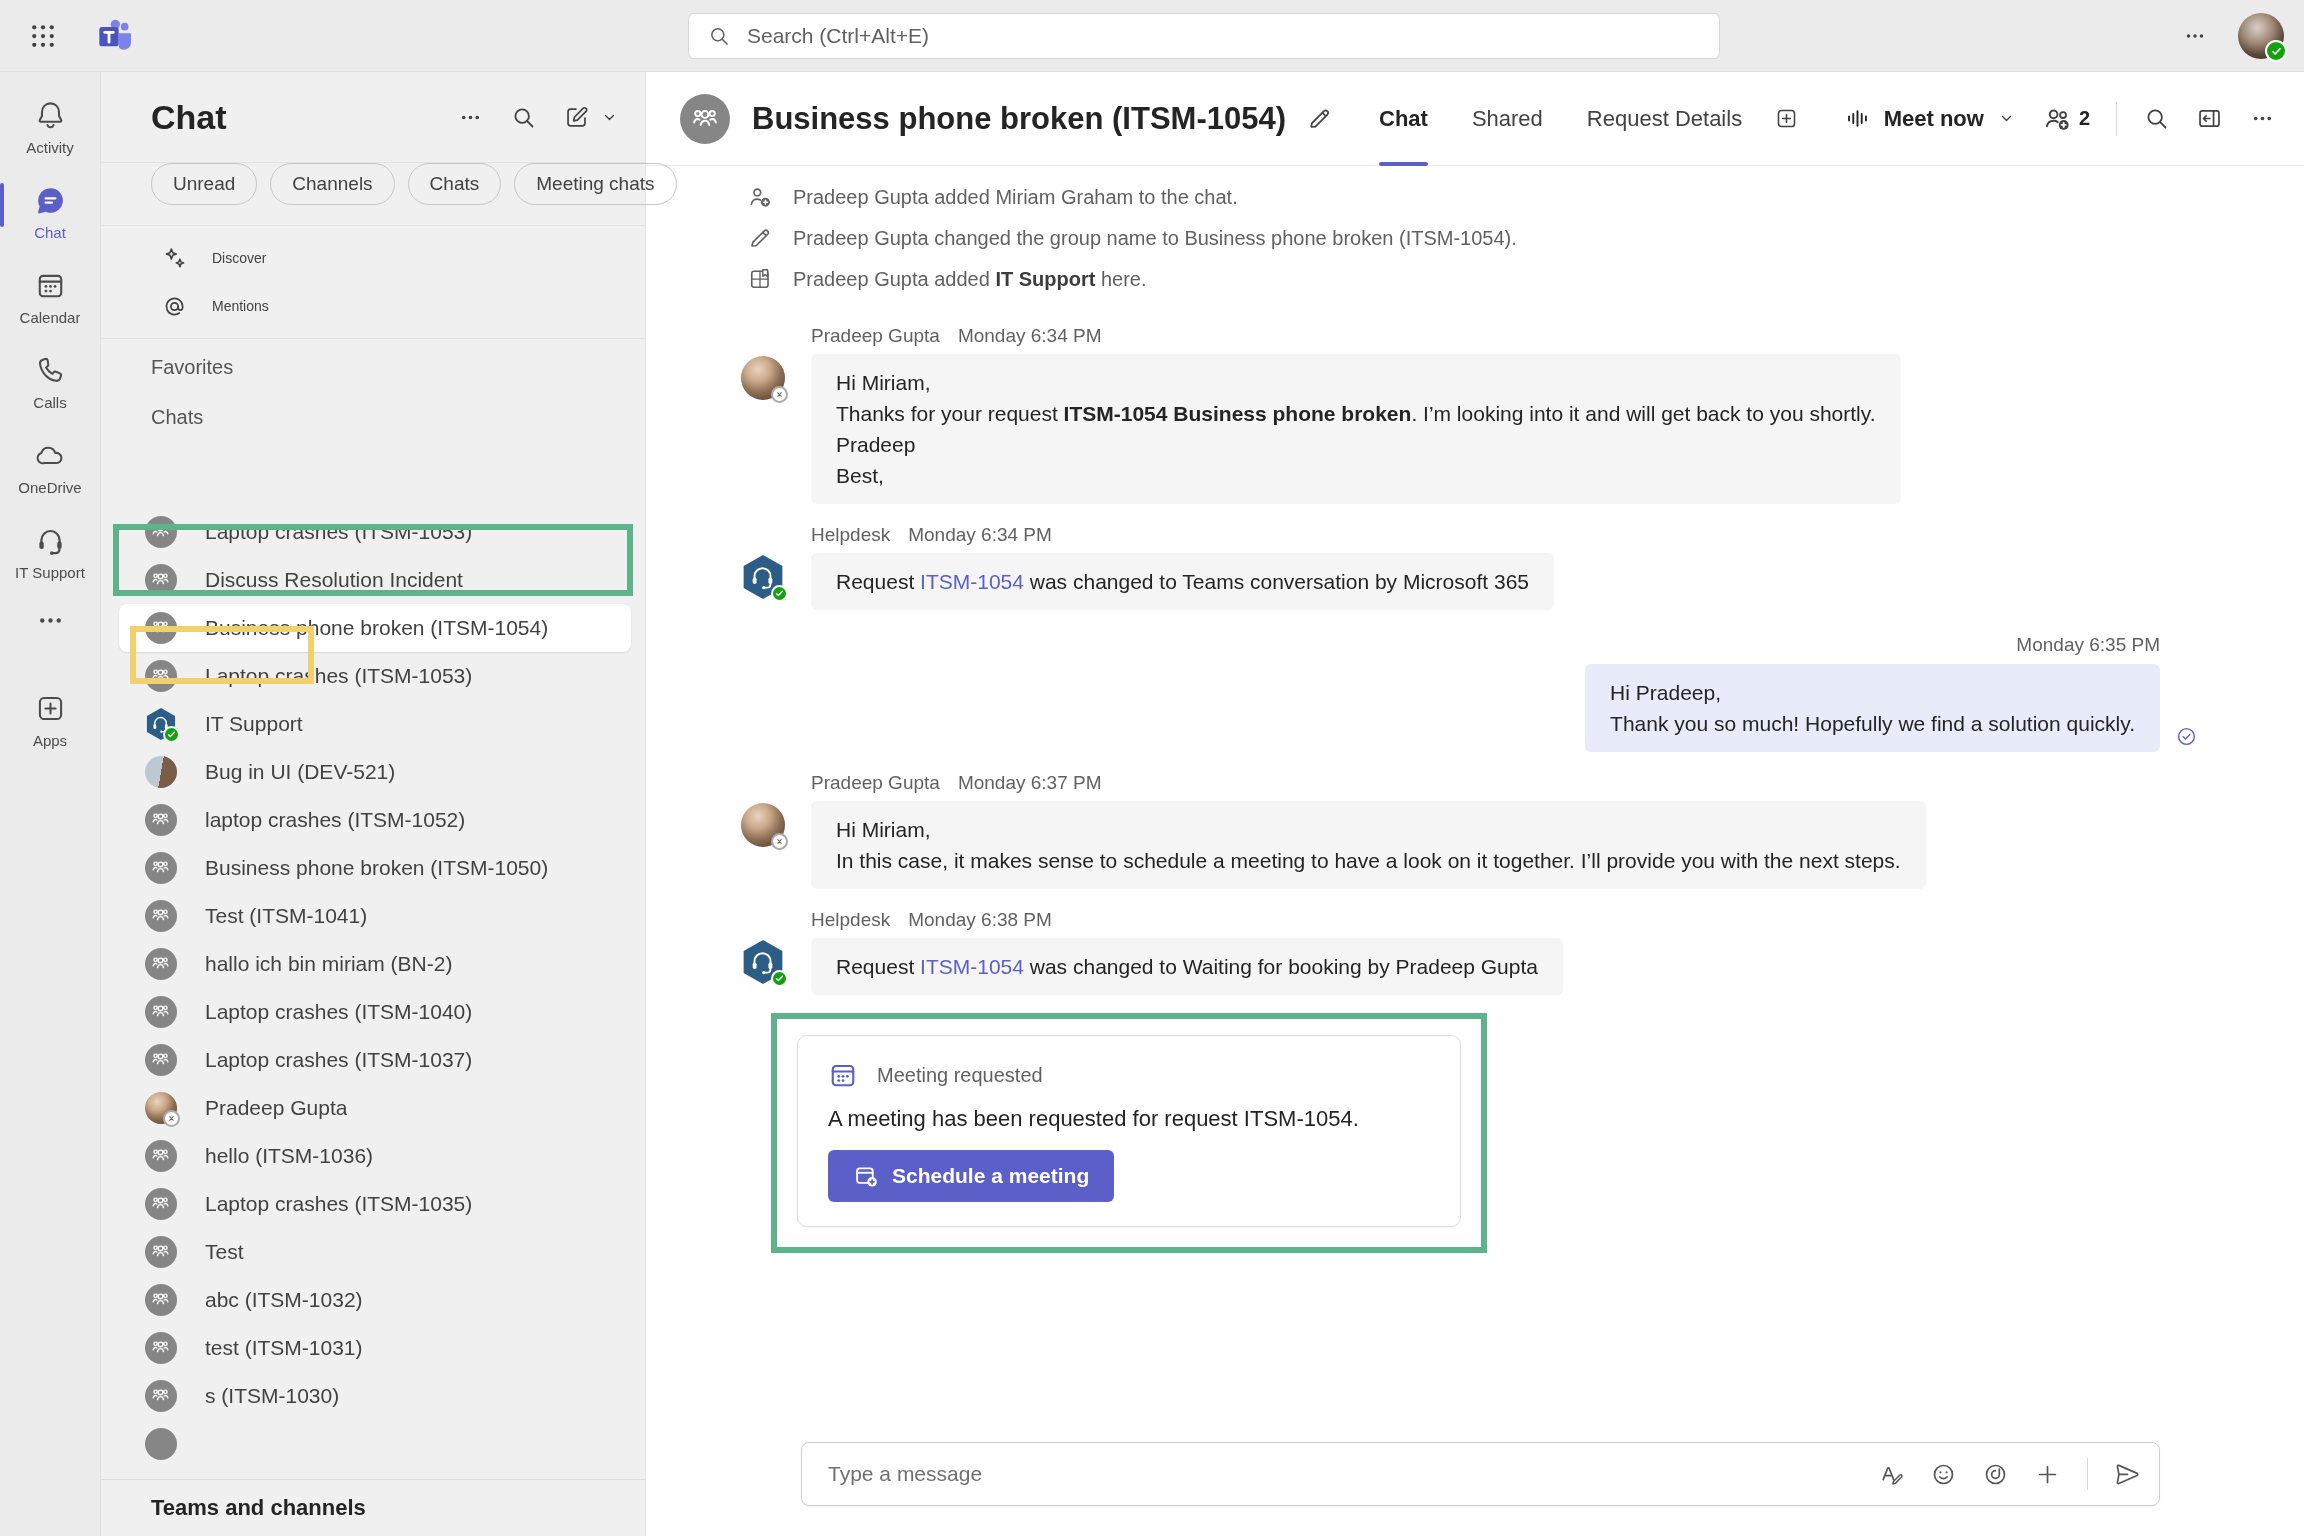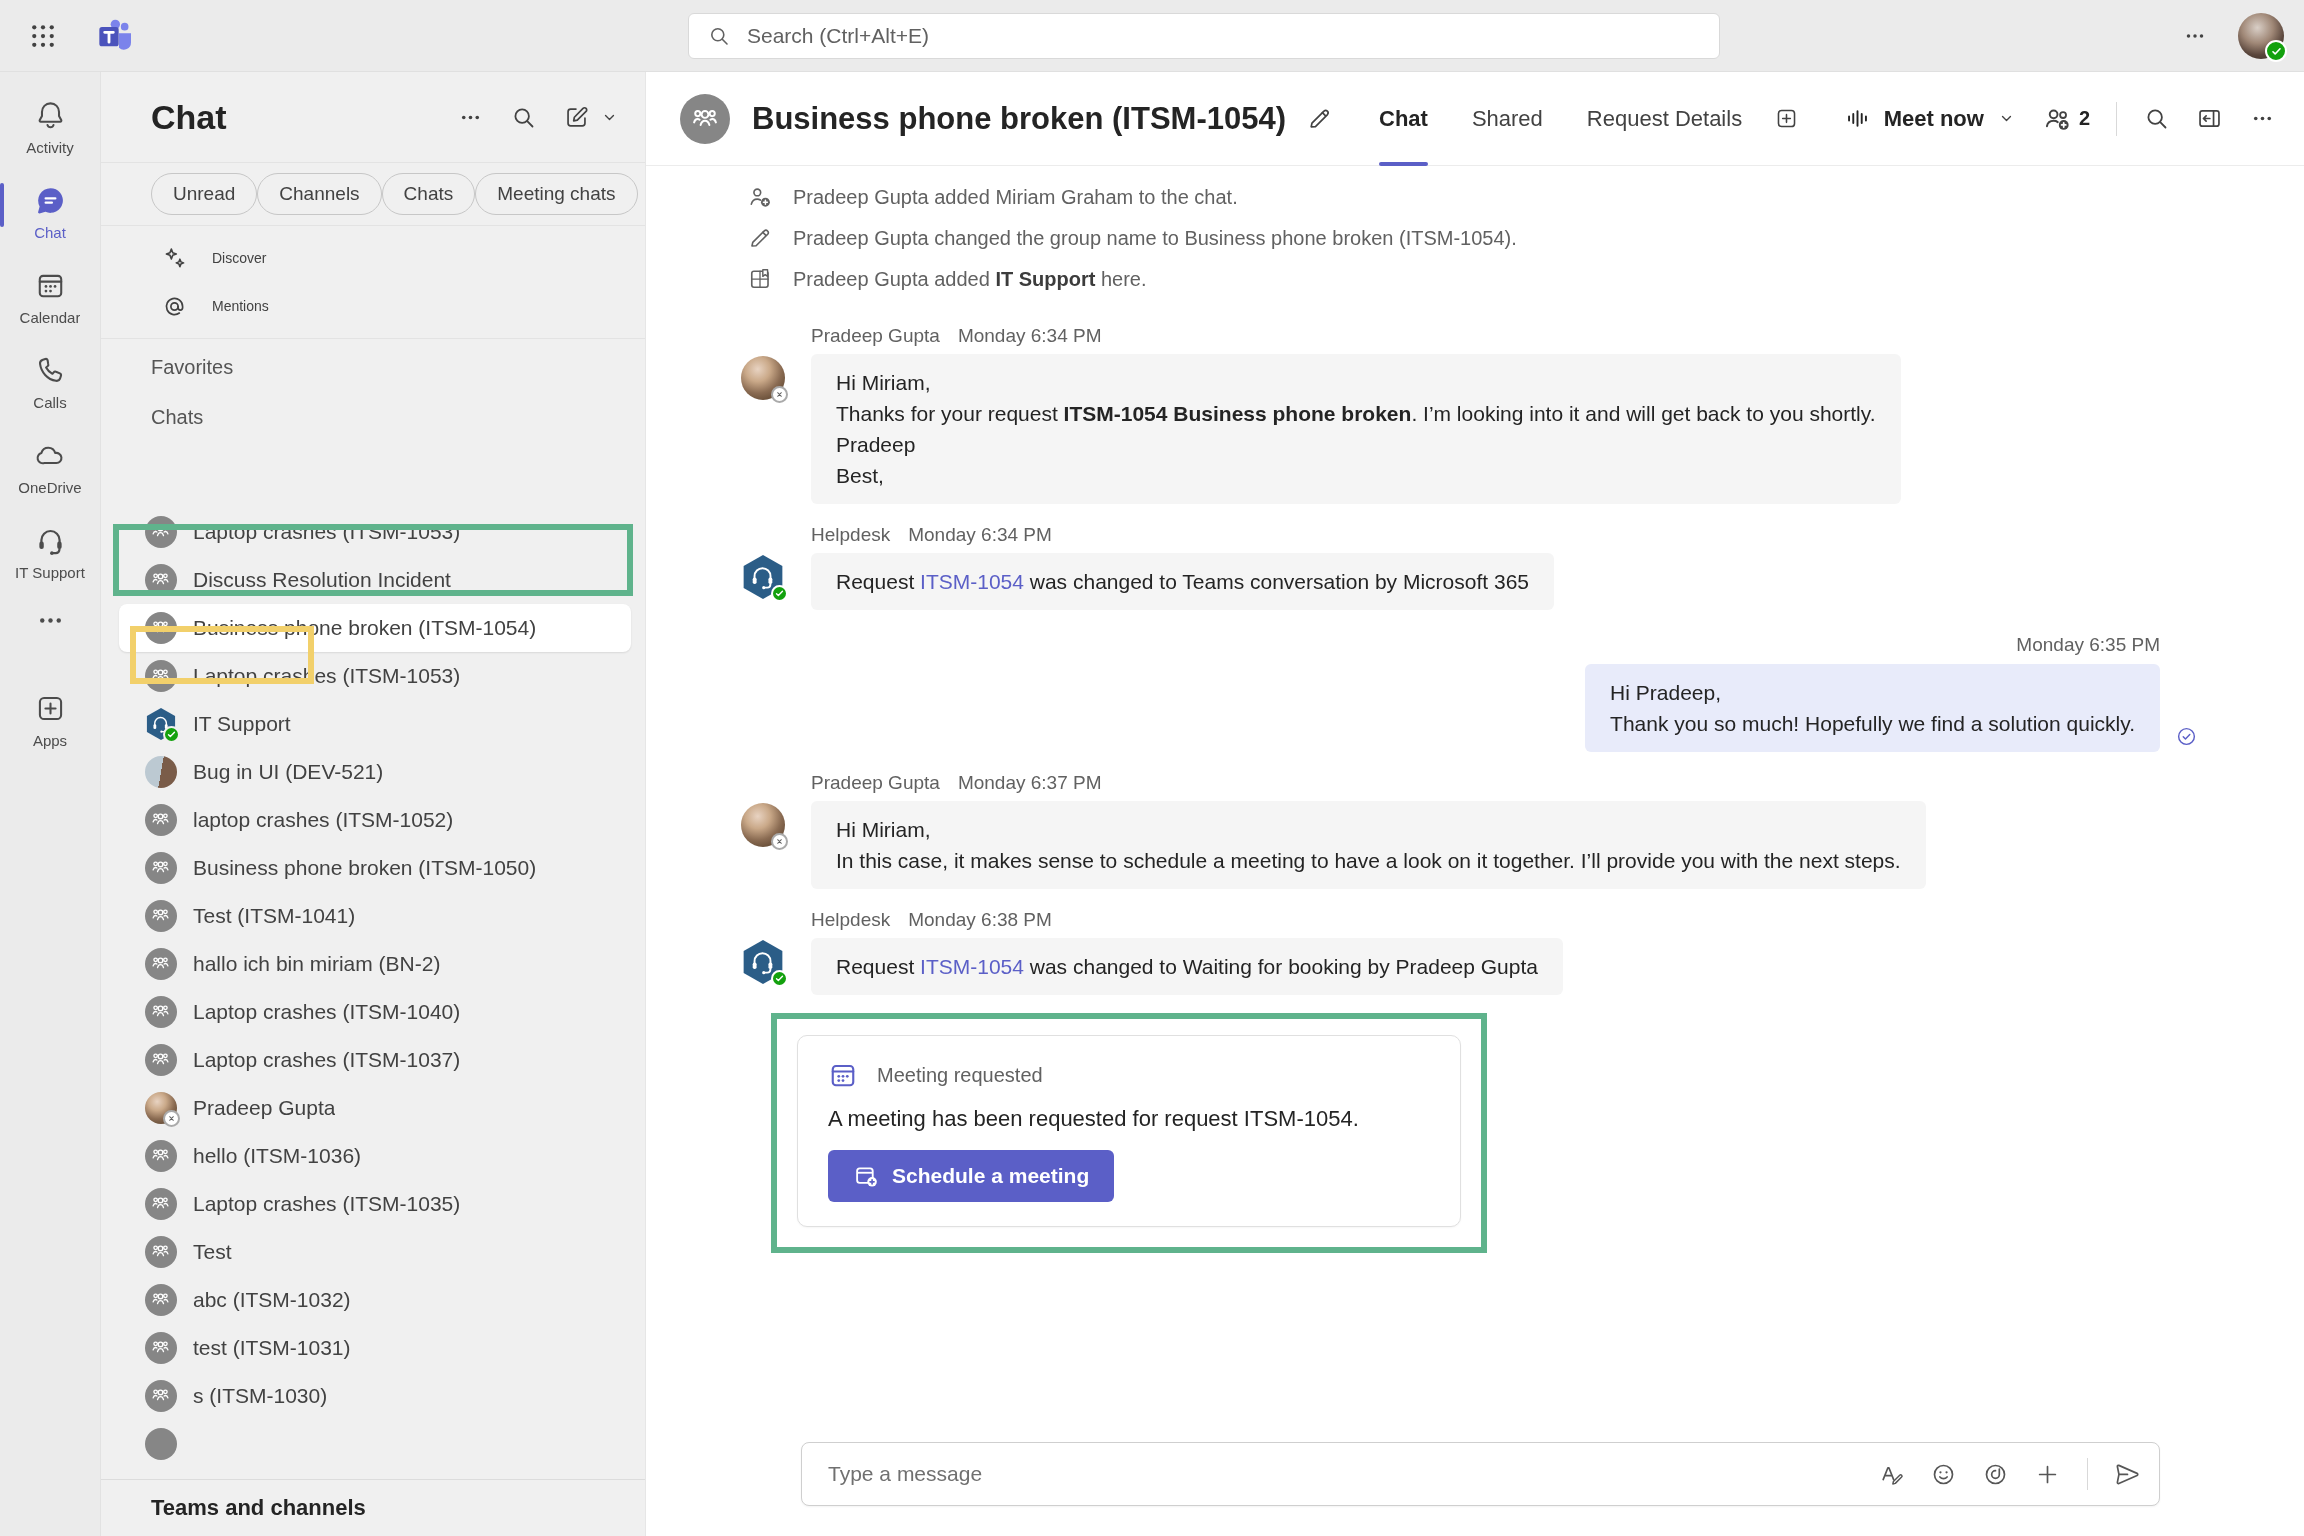--- a/index.html
+++ b/index.html
@@ -46,28 +46,28 @@
   .rail-item.more{padding:10px 0}
   .rail-item.apps{margin-top:30px}
 
   
   .sidebar{position:absolute;left:100px;top:72px;bottom:0;width:545px;background:#f0f0f0;border-left:1px solid #e2e2e2;z-index:3;--ring:#f0f0f0}
   .sb-header{height:90px;display:flex;align-items:center;padding:0 26px 0 50px}
   .sb-title{font-size:34px;font-weight:700;color:#242424}
   .sb-hicons{margin-left:auto;display:flex;align-items:center;gap:26px;color:#424242}
   .sb-hicons .ic{width:27px;height:27px;cursor:pointer}
   .sb-hicons .ic.small{width:19px;height:19px;margin-left:-16px}
-  .sb-pills{height:64px;border-top:1px solid #e3e3e3;border-bottom:1px solid #e3e3e3;display:flex;align-items:center;padding-left:50px}
+  .sb-pills{height:64px;border-top:1px solid #e3e3e3;border-bottom:1px solid #e3e3e3;display:flex;align-items:flex-start;gap:13px;padding-left:50px}
   .pill{height:42px;padding:0 21px;border:1px solid #c7c7c7;border-radius:22px;display:flex;align-items:center;font-size:19px;color:#424242;background:transparent;cursor:pointer;white-space:nowrap}
   .sb-menu{padding:8px 0;border-bottom:1px solid #e3e3e3}
   .menu-row{height:48px;display:flex;align-items:center;gap:24px;padding-left:60px;font-size:14px;color:#424242;cursor:pointer}
   .menu-row .ic{width:27px;height:27px;color:#424242}
   .sb-section{height:50px;display:flex;align-items:flex-end;padding:0 0 10px 50px;font-size:20px;color:#555}
   .sb-list{position:absolute;top:436px;bottom:57px;left:0;right:0;overflow:hidden;padding:0 14px 0 18px}
-  .chat-row{height:48px;display:flex;align-items:center;gap:16px;padding-left:26px;border-radius:8px;position:relative;cursor:pointer}
+  .chat-row{height:48px;display:flex;align-items:center;gap:28px;padding-left:26px;border-radius:8px;position:relative;cursor:pointer}
   .chat-row.selected{background:#fff;box-shadow:0 1px 2px rgba(0,0,0,.10)}
   .chat-avatar{width:32px;height:32px;position:relative;flex:none}
   .chat-label{font-size:21px;color:#424242;white-space:nowrap;overflow:hidden;text-overflow:ellipsis}
   .sb-footer{position:absolute;left:0;right:0;bottom:0;height:57px;background:#f0f0f0;border-top:1px solid #dcdcdc;display:flex;align-items:center;padding-left:50px;font-size:22px;font-weight:700;color:#242424}
 
   
   .av-circle{width:100%;height:100%;border-radius:50%;display:flex;align-items:center;justify-content:center}
   .av-group .av-circle{background:#868686}
   .av-group .av-circle svg{width:72%;height:72%}
   .av-photo .av-circle{background:radial-gradient(circle at 38% 30%,#e8d3c2 0%,#caa989 30%,#8a6b52 58%,#46321f 100%)}

